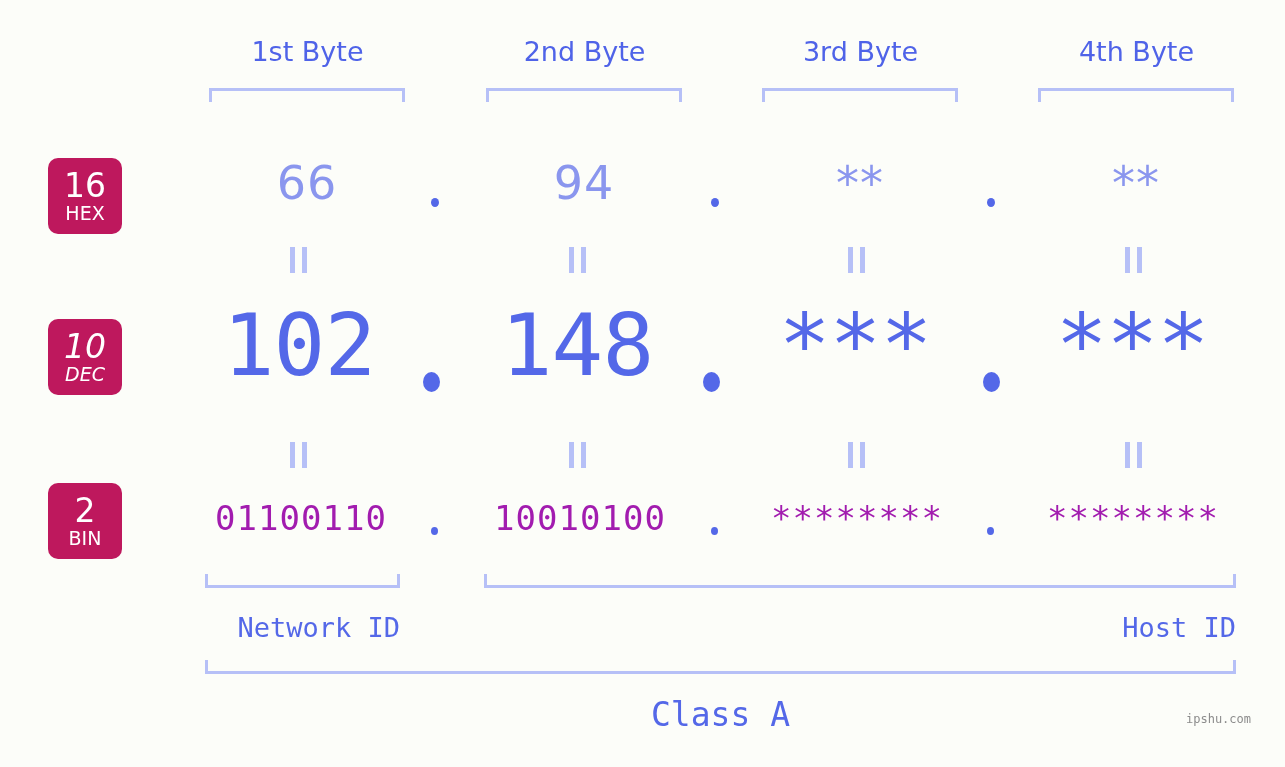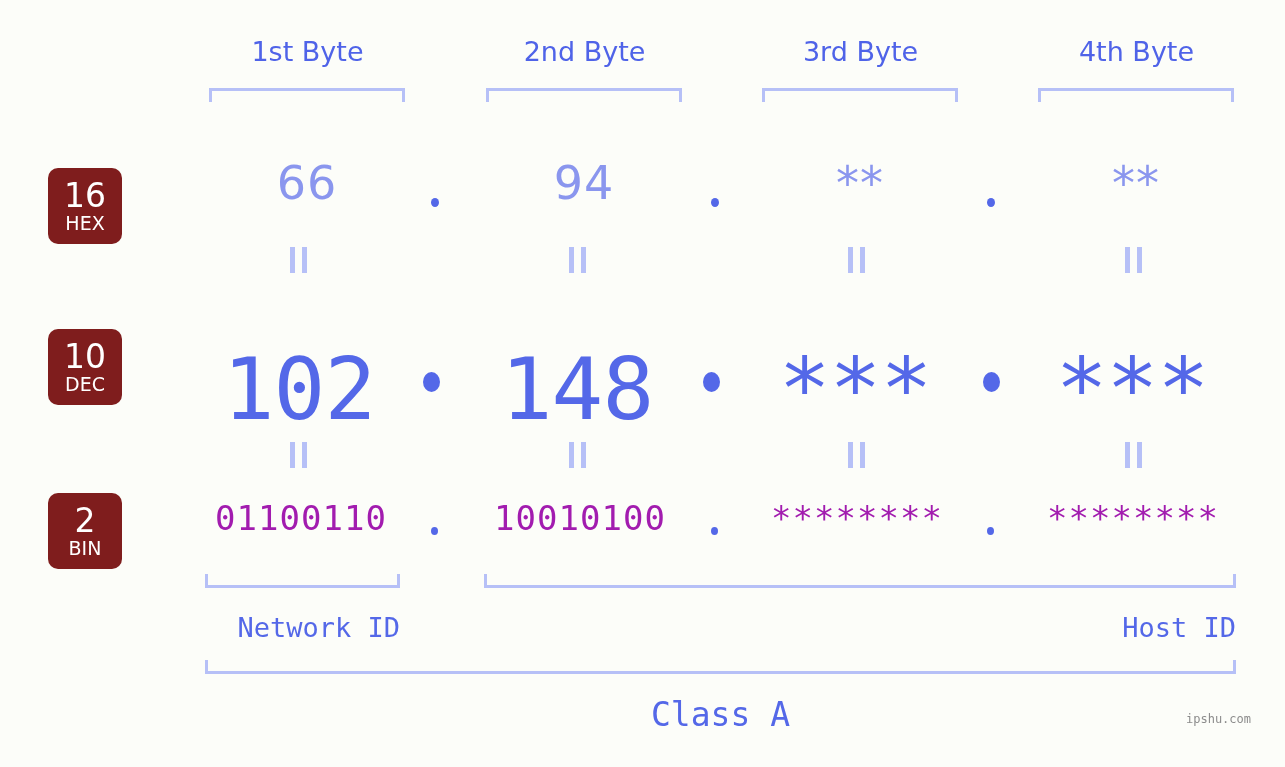--- a/index.html
+++ b/index.html
@@ -46,28 +46,27 @@
     border-right: 3px solid #b6c0f7;
     height: 14px;
     box-sizing: border-box;
   }
 
   
   .badge {
     width: 74px;
     height: 76px;
     border-radius: 10px;
-    background: #7f1d1d;
+    background: #be185d;
     color: #ffffff;
     display: flex;
     flex-direction: column;
     align-items: center;
     justify-content: center;
     box-sizing: border-box;
-    margin-top: 10px;
   }
   .badge-num {
     font-size: 33px;
     line-height: 33px;
     font-weight: 400;
     font-family: "DejaVu Sans", sans-serif;
   }
   .badge-sub {
     font-size: 19px;
     line-height: 21px;
@@ -85,21 +84,20 @@
     font-family: "DejaVu Sans", sans-serif;
     font-size: 46px;
     color: #8a96ee;
     letter-spacing: 1px;
   }
   .dec-val {
     font-family: "DejaVu Sans Mono", monospace;
     font-size: 86px;
     color: #5468e8;
     letter-spacing: -1px;
-    margin-top: 44px;
   }
   .bin-val {
     font-family: "DejaVu Sans Mono", monospace;
     font-size: 34px;
     color: #a21caf;
     letter-spacing: 1px;
   }
 
   
   .dot {
@@ -185,21 +183,21 @@
     </div>
   <div class="abs eqmark" style="left:848px; top:247px;">
       <span></span>
       <span></span>
     </div>
   <div class="abs eqmark" style="left:1125px; top:247px;">
       <span></span>
       <span></span>
     </div>
 
-  <div class="abs badge" style="left:48px; top:319px;">
+  <div class="abs badge" style="left:48px; top:319px;font-style:italic;">
     <div class="badge-num">10</div>
     <div class="badge-sub">DEC</div>
   </div>
 
   <div class="abs cell dec-val" style="left:199px; top:295px; width:200px;">102</div>
   <div class="abs dot dot-dec" style="left:423px; top:372px;"></div>
 
   <div class="abs cell dec-val" style="left:477px; top:295px; width:200px;">148</div>
   <div class="abs dot dot-dec" style="left:703px; top:372px;"></div>
 

